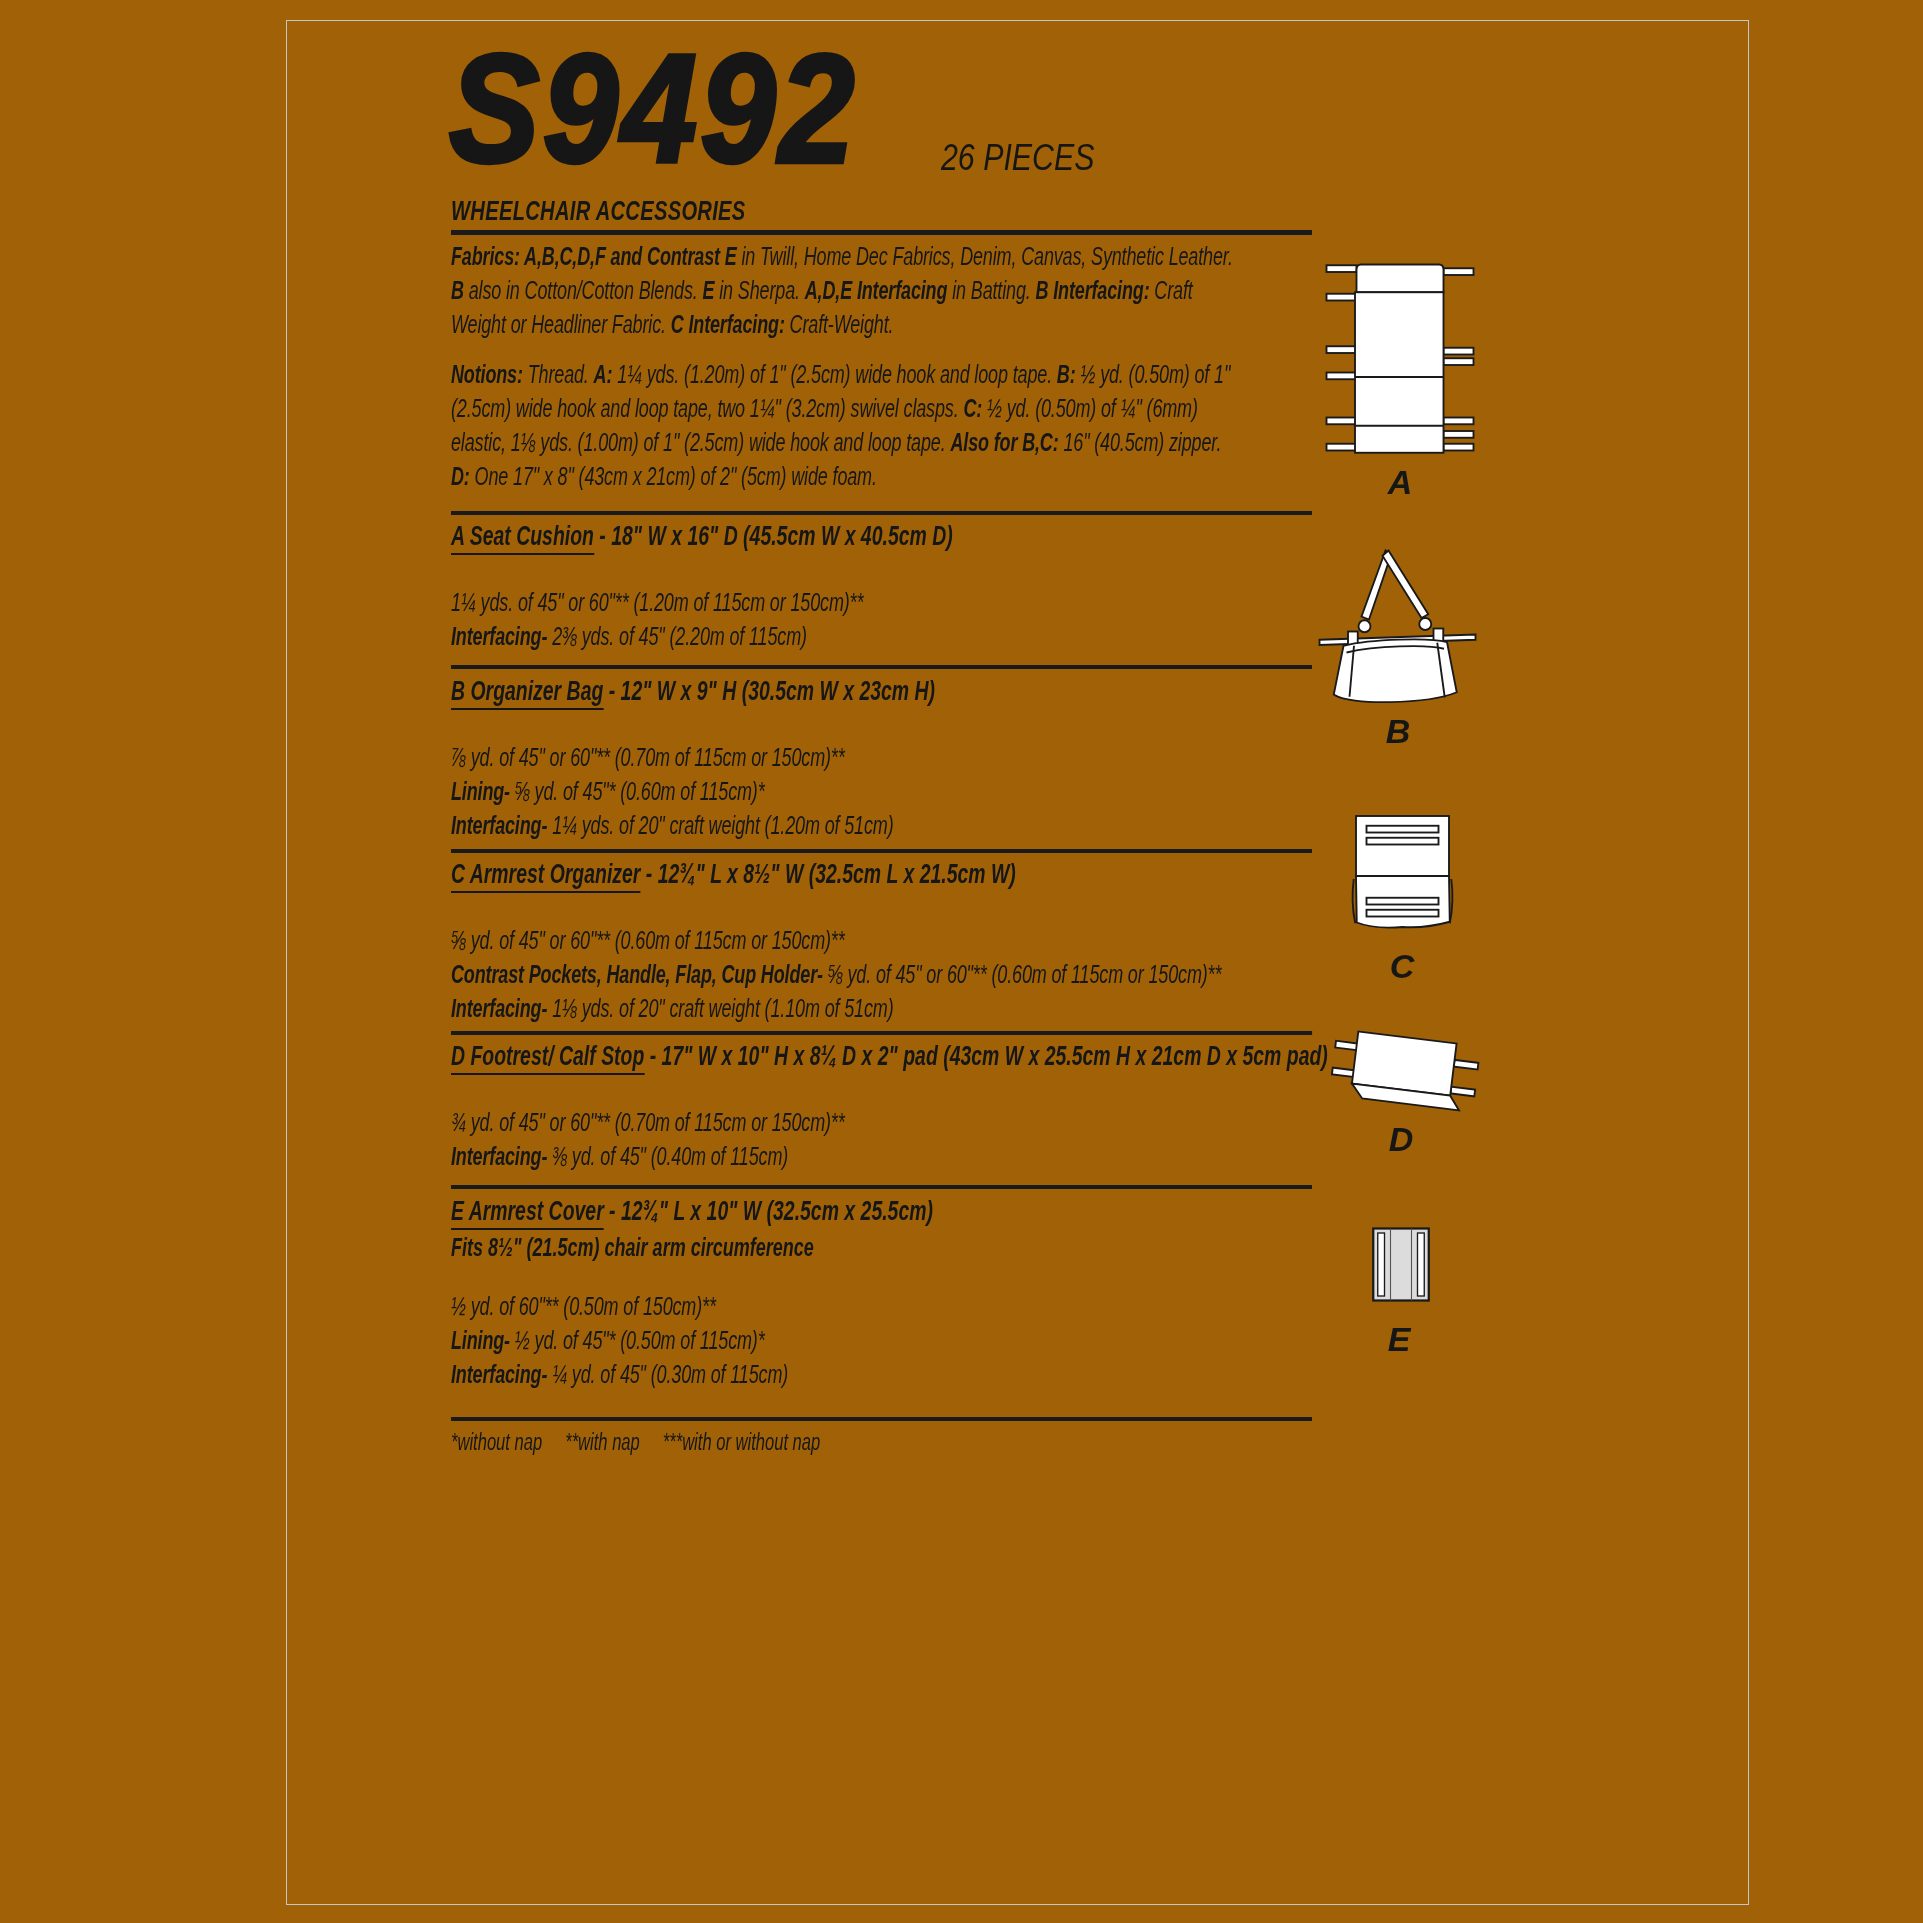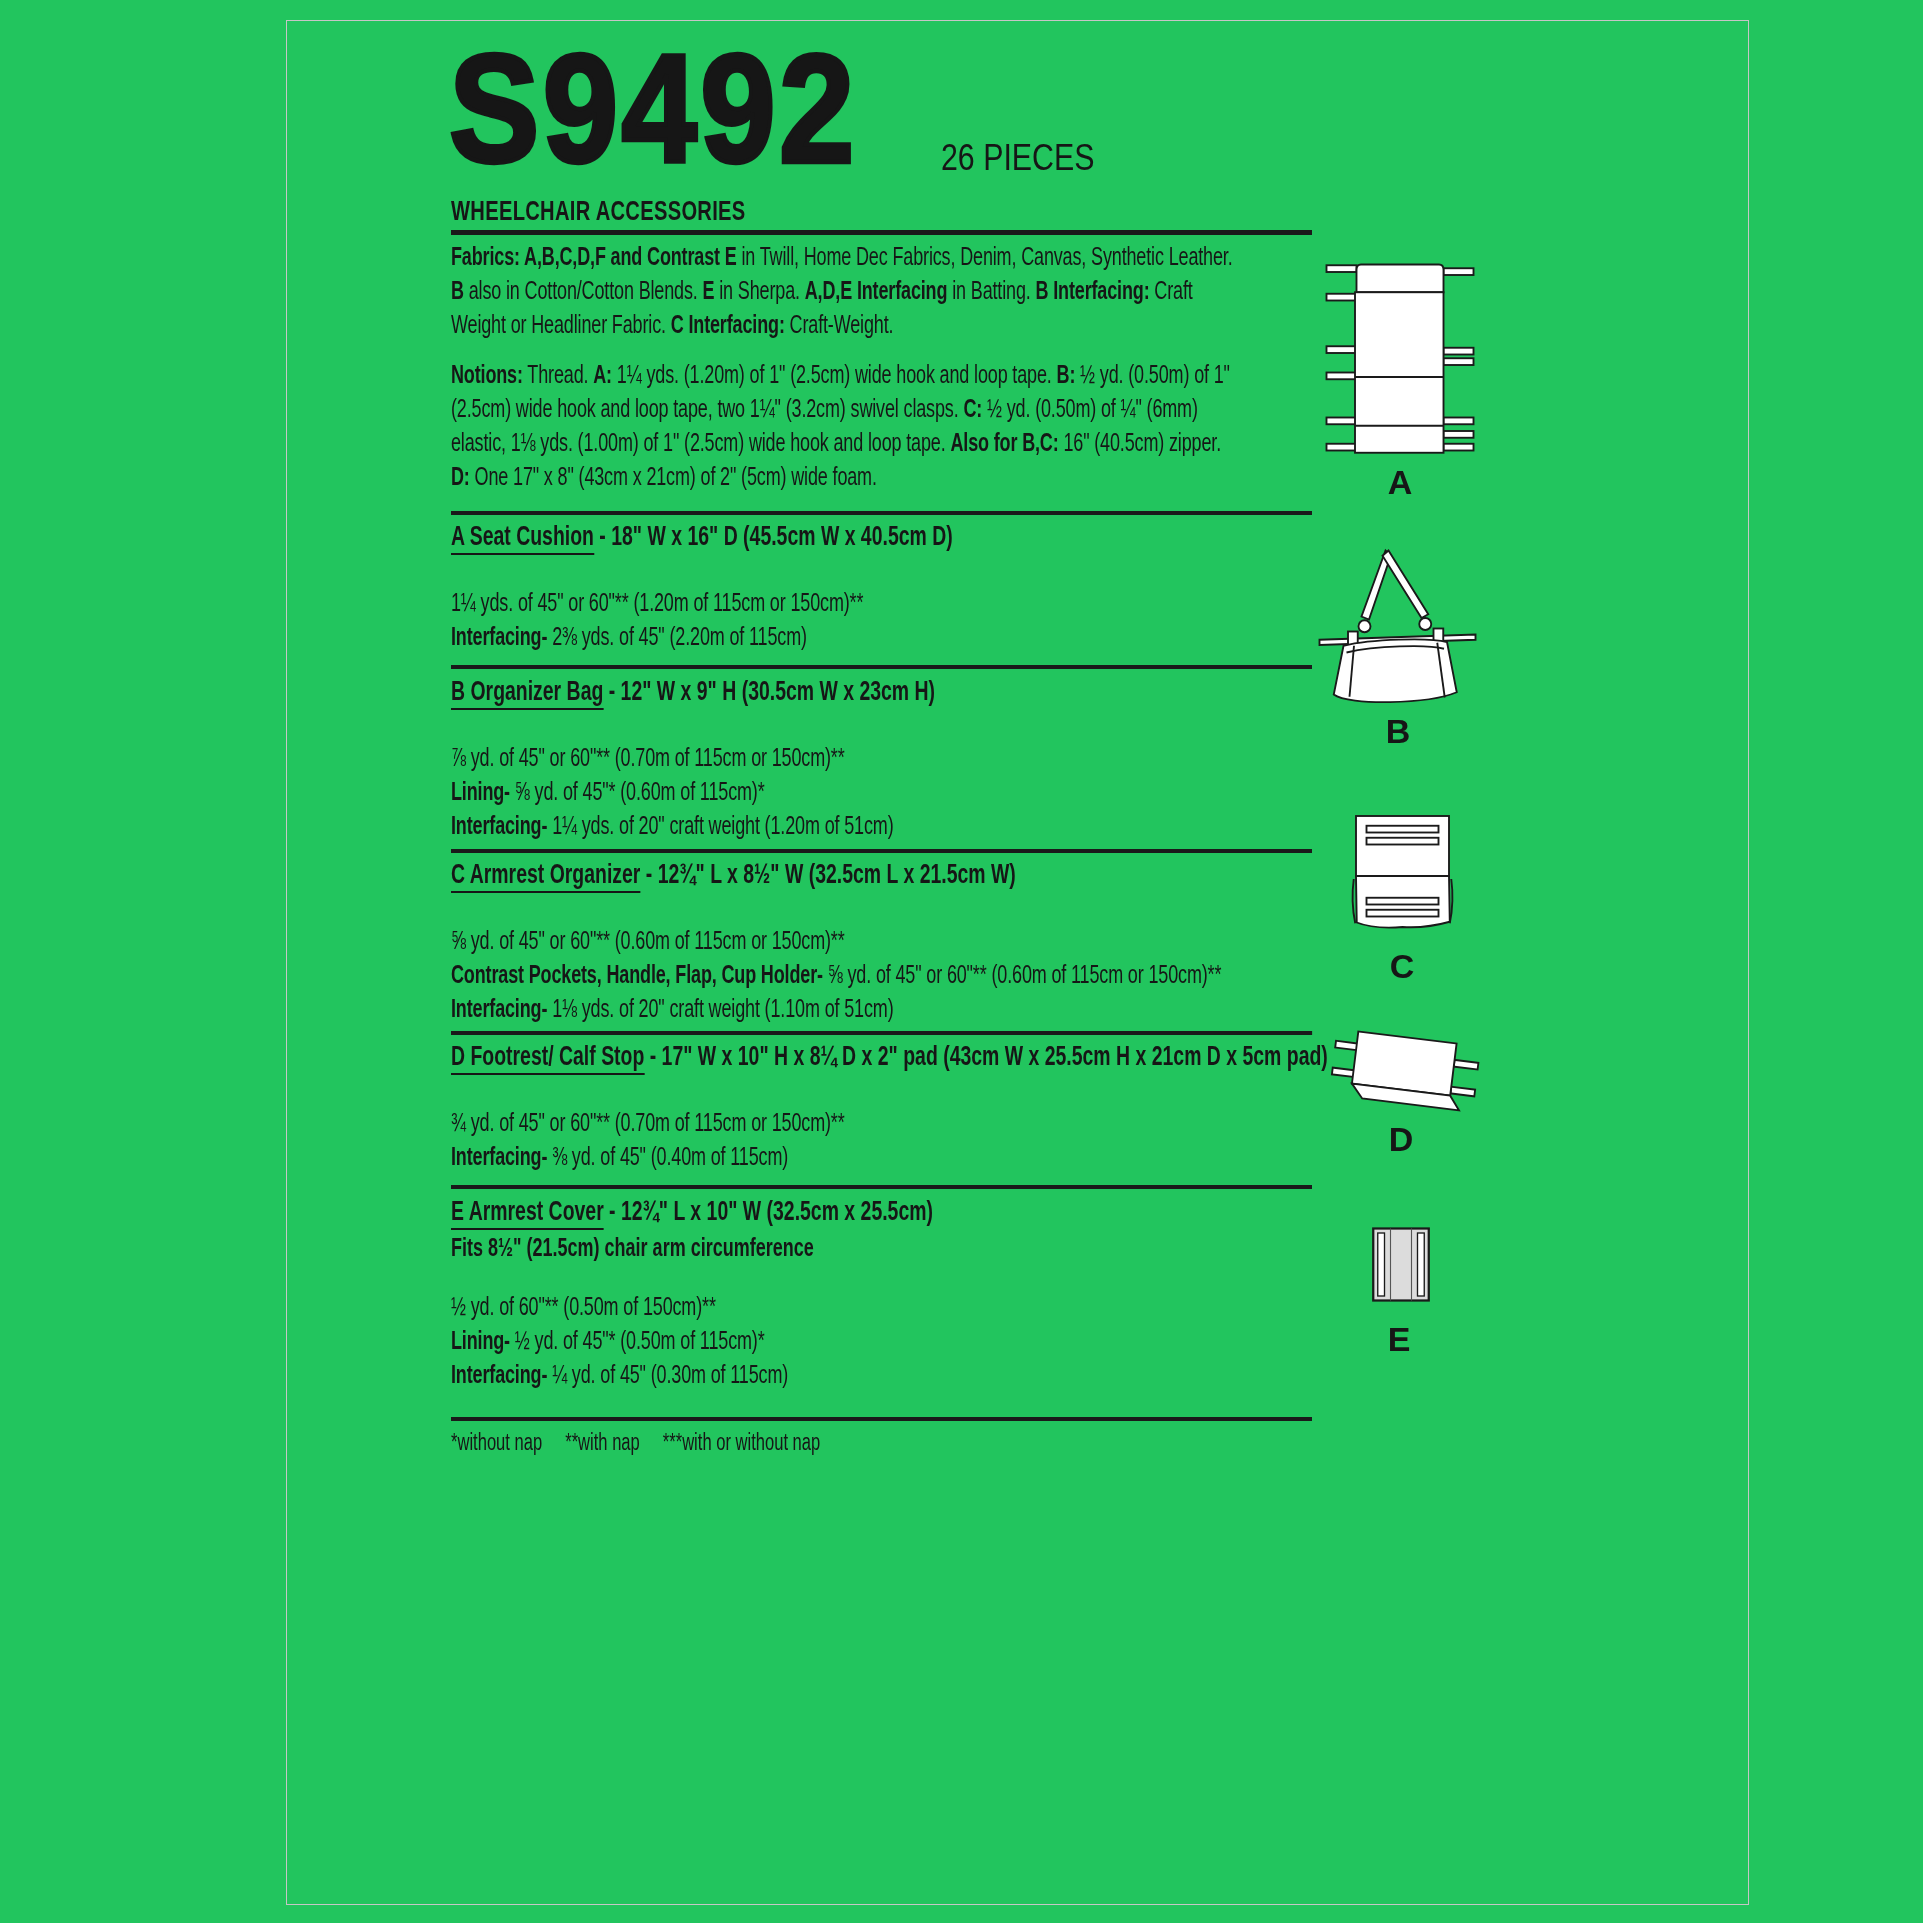--- a/index.html
+++ b/index.html
@@ -1,17 +1,17 @@
 <!DOCTYPE html>
 <html style="font-size:12px"><head>
 <meta charset="utf-8">
 <style>
   html,body{margin:0;padding:0;background:#ffffff;}
-  .sheet{position:relative;width:1924px;height:1924px;background:#22c55e;
-         font-family:"Liberation Sans",sans-serif;color:#161616;overflow:hidden;}
+  .sheet{position:relative;width:1924px;height:1924px;background:#a16207;
+         font-family:"Liberation Sans",sans-serif;color:#161616;overflow:hidden;font-style:italic;}
   .page-edge{position:absolute;left:286px;top:19.5px;width:1461px;height:1883px;
              border:1.5px solid #c6c6c6;}
   .title{position:absolute;left:449px;top:32px;font-size:154px;line-height:1;
          font-weight:bold;letter-spacing:3.8px;-webkit-text-stroke:4.5px #161616;
          transform:scaleX(0.88);transform-origin:0 0;white-space:nowrap;}
   .pieces{position:absolute;left:941px;top:137px;font-size:37px;
           transform:scaleX(0.82);transform-origin:0 0;white-space:nowrap;}
   
   .col{position:absolute;left:451px;top:195px;width:1196px;
        transform:scaleX(0.72);transform-origin:0 0;}

